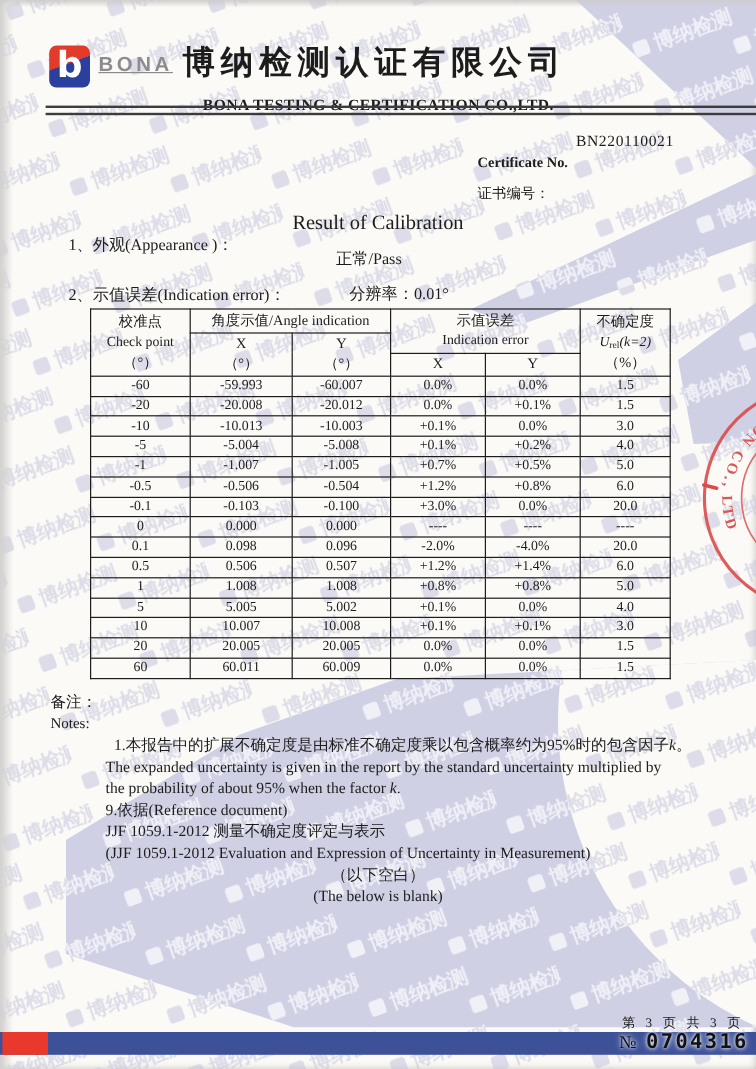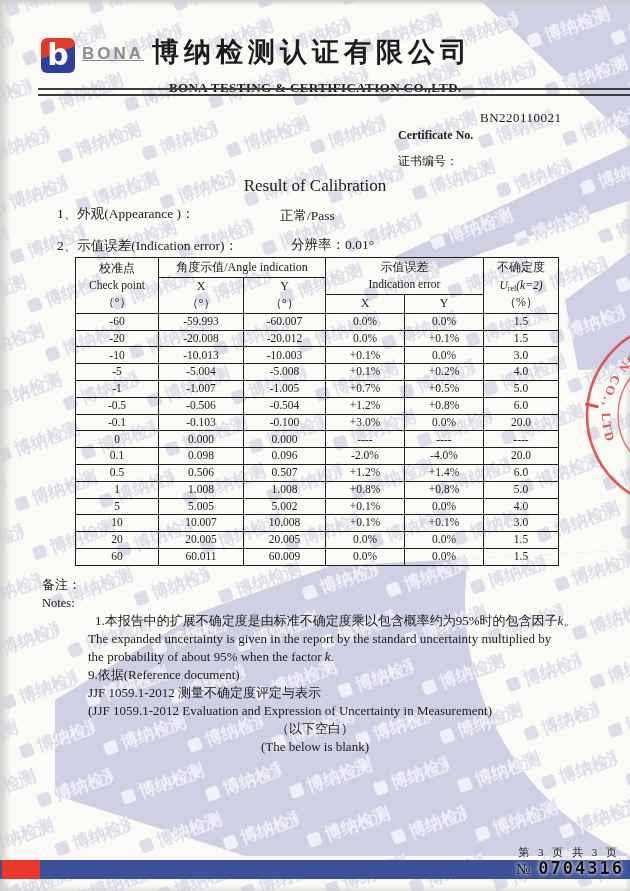--- a/index.html
+++ b/index.html
@@ -26,21 +26,21 @@
   .rule{left:38px;top:88px;right:0;height:4px;border-top:2px solid #3c3c3c;border-bottom:2px solid #3c3c3c;}
   .cert-label-zh{left:398px;top:110px;font-size:12px;margin-top:43px;}
   .cert-label-en{left:398px;top:128px;font-size:12px;font-weight:bold;}
   .cert-no{left:480px;top:110px;font-size:13px;letter-spacing:.5px;}
 
   
   .title-zh{left:0;right:0;top:140px;text-align:center;font-size:29px;font-weight:bold;letter-spacing:14px;text-indent:14px;}
   .title-en{left:0;right:0;top:176px;text-align:center;font-size:17px;font-weight:normal;}
 
   
-  .item1-label{left:57px;top:205px;font-size:13.5px;}
+  .item1-label{left:57px;top:195px;font-size:13.5px;}
   .item1-value{left:280px;top:207px;font-size:13.5px;}
   .item2-label{left:57px;top:237px;font-size:13.5px;}
   .resolution{left:291px;top:236px;font-size:13.5px;}
 
   
   table.cal{position:absolute;left:75px;top:257px;width:483px;border-collapse:collapse;
      table-layout:fixed;font-size:12px;}
   table.cal td{border:1px solid #1d1d1d;text-align:center;vertical-align:middle;
      padding:0;line-height:1.45;background:transparent;}
   table.cal thead td{font-size:12px;}

